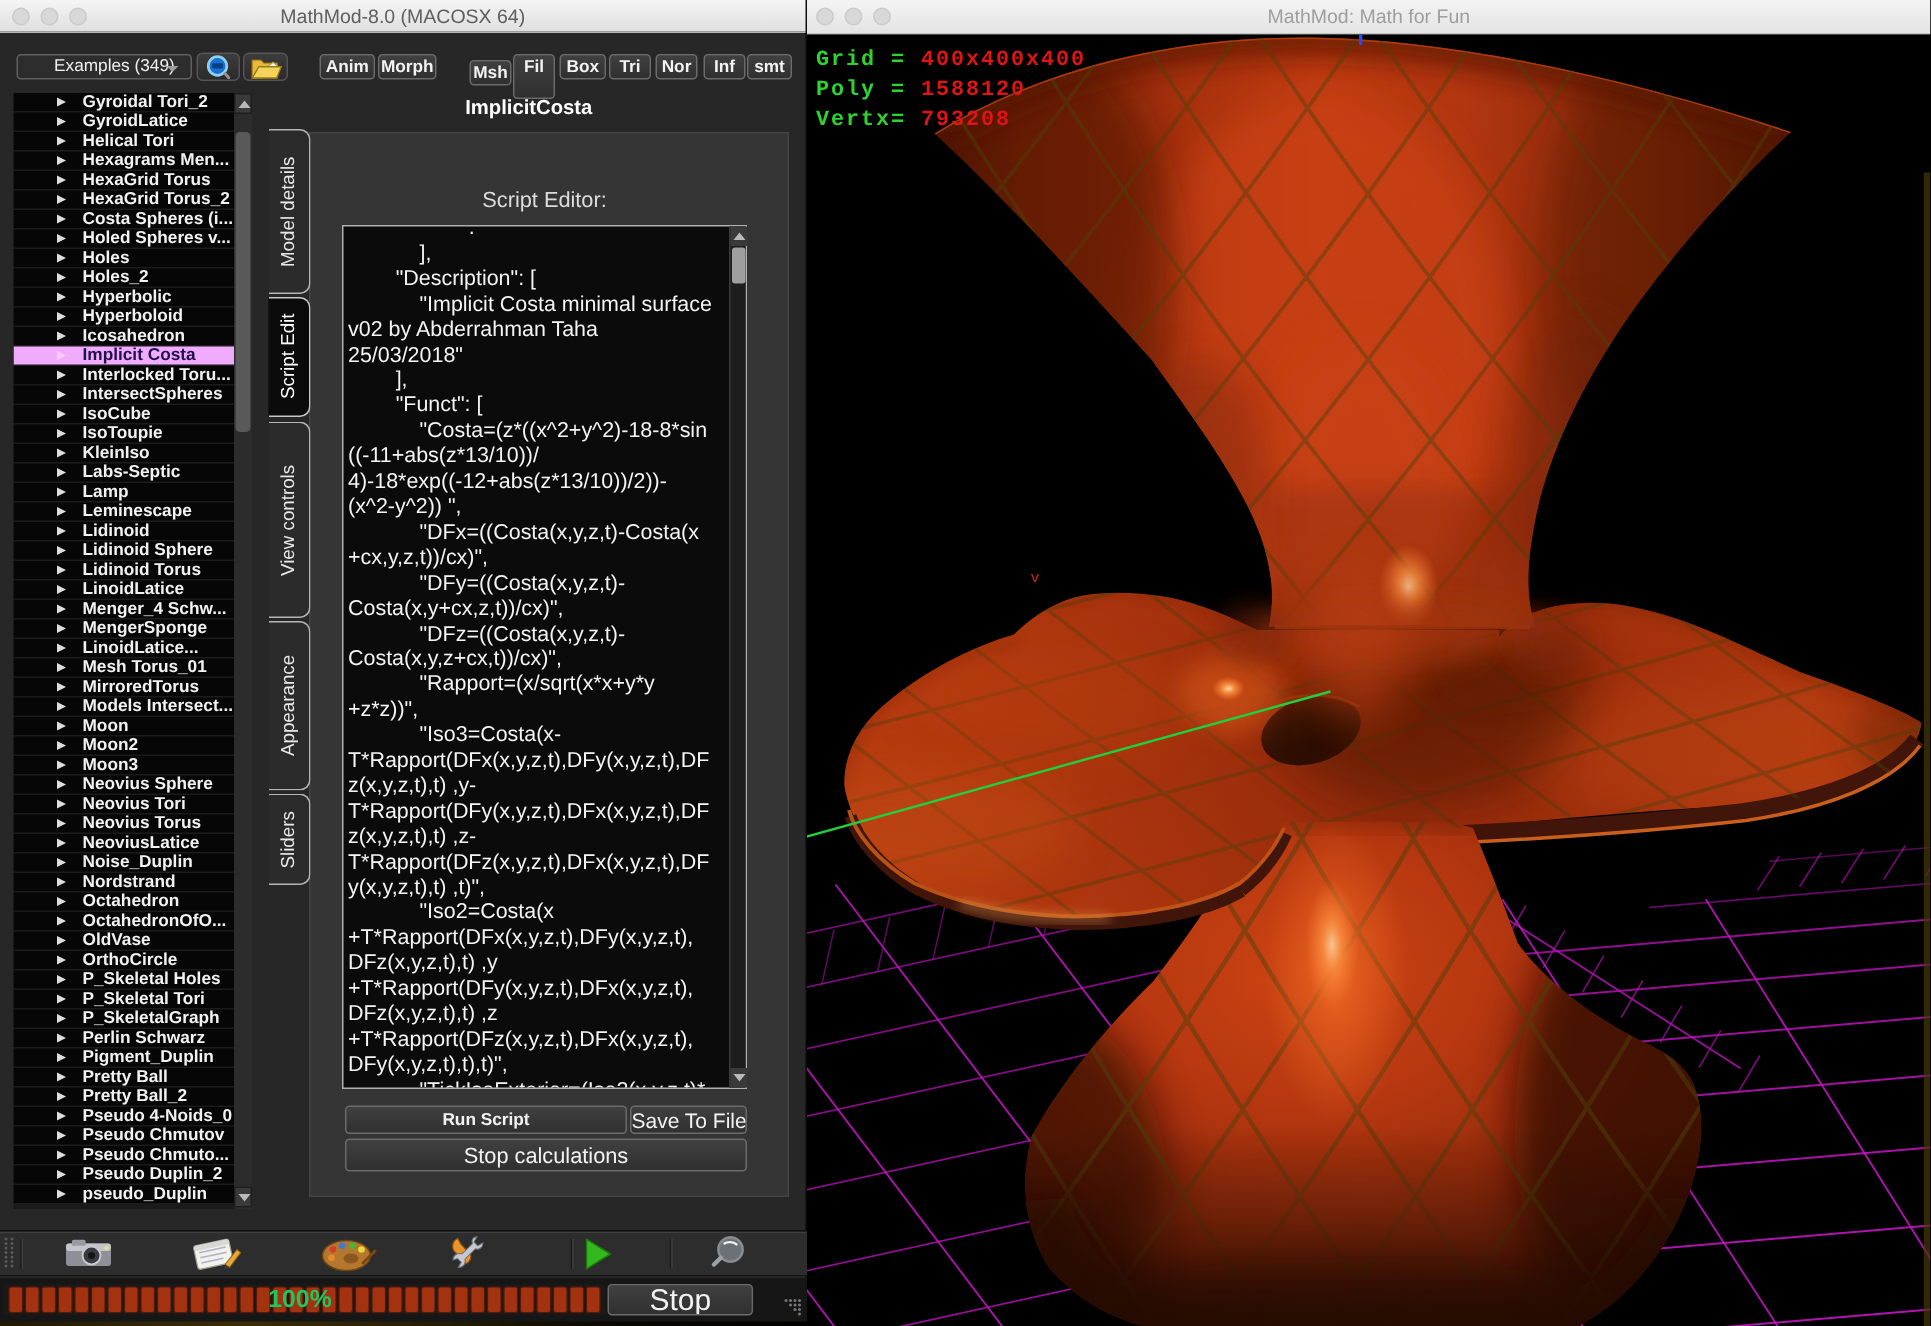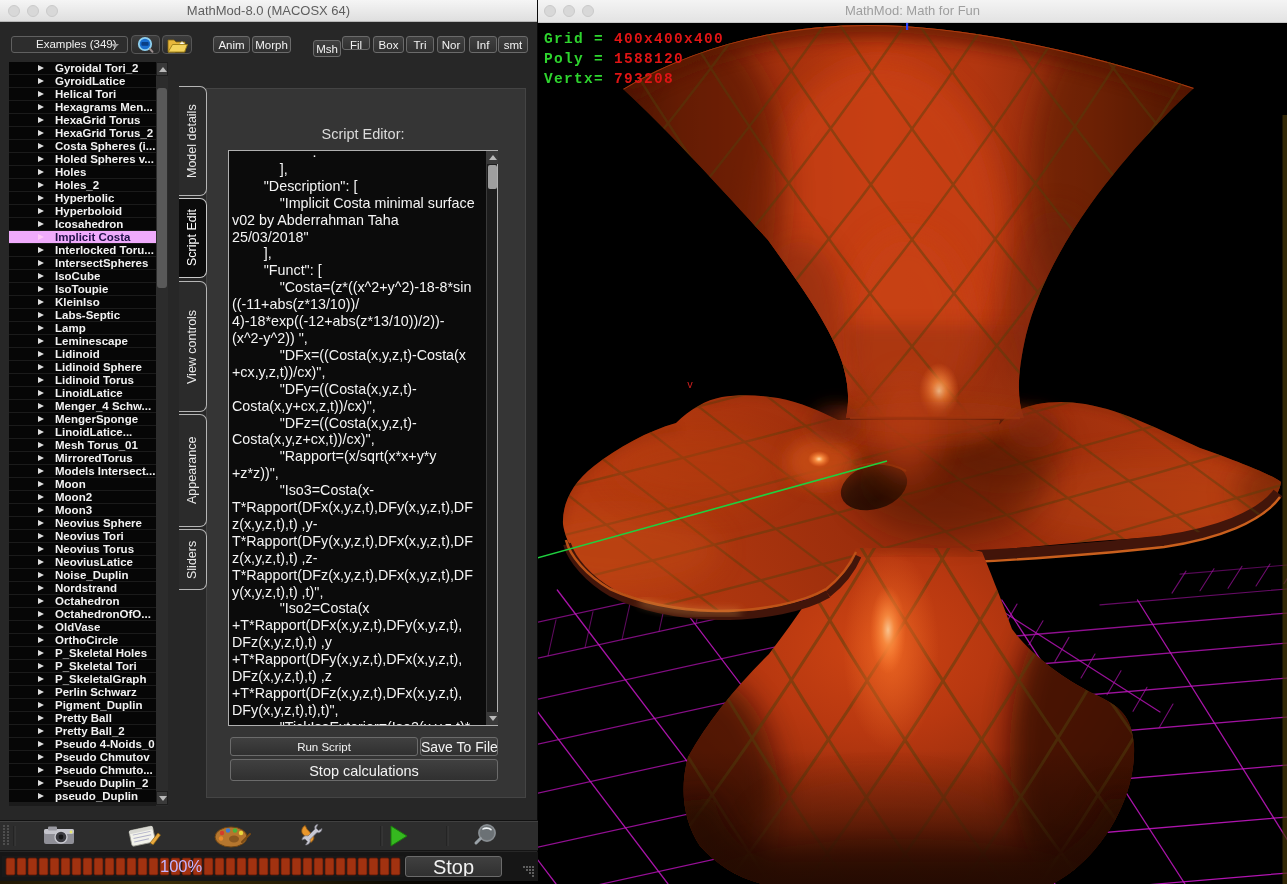--- a/index.html
+++ b/index.html
@@ -3,21 +3,21 @@
 *{margin:0;padding:0;box-sizing:border-box}
 html,body{width:1287px;height:884px;overflow:hidden;background:#000;font-family:"Liberation Sans",sans-serif}
 #stage{position:relative;width:1287px;height:884px;background:#000}
 #lw{position:absolute;left:0;top:0;width:538px;height:881px;background:#272727;border-right:1px solid #0a0a0a;z-index:3}
 .tbar{position:absolute;left:0;top:0;width:100%;height:22px;background:linear-gradient(#f5f5f5,#dfdfdf);border-bottom:1px solid #b6b6b6}
 .tl{position:absolute;top:5px;width:12px;height:12px;border-radius:50%;background:#d8d8d8;border:1px solid #cacaca}
 .ttext{position:absolute;width:100%;text-align:center;font-size:13px;line-height:22px;font-weight:400}
 .combo{position:absolute;left:11px;top:36px;width:117px;height:17px;background:#2d2d2d;border:1px solid #606060;border-radius:3px;color:#f0f0f0;font-size:11.5px;line-height:15px;padding-left:24px}
 .carrow{position:absolute;right:8px;top:6.5px;width:0;height:0;border-left:4px solid transparent;border-right:4px solid transparent;border-top:4.5px solid #9f9f9f}
 .ibtn{position:absolute;top:35px;height:19px;background:linear-gradient(#3c3c3c,#2b2b2b);border:1px solid #565656;border-radius:4px;text-align:center;padding-top:0px}
-.btn{position:absolute;background:linear-gradient(#404040,#303030);border:1px solid #6b6b6b;border-radius:3px;color:#f2f2f2;font-size:11.5px;font-weight:400;text-align:center;white-space:nowrap;overflow:hidden}
+.btn{position:absolute;background:linear-gradient(#404040,#303030);border:1px solid #6b6b6b;border-radius:3px;color:#f2f2f2;font-size:11.5px;font-weight:700;text-align:center;white-space:nowrap;overflow:hidden}
 #list{position:absolute;left:9px;top:62px;width:147px;height:744px;background:#1b1b1b;overflow:hidden}
 .lrow{position:relative;height:12px;margin-bottom:1px;background:#060606;color:#f2f2f2;font-size:11.5px;font-weight:700;line-height:12px;}
 .lrow .tri{position:absolute;left:29px;top:2.5px;width:0;height:0;border-left:6px solid #dedede;border-top:3.5px solid transparent;border-bottom:3.5px solid transparent}
 .lrow .lt{position:absolute;left:46px;top:0}
 .lrow.sel{background:#f0abfc;color:#201048}
 .lrow.sel .tri{border-left-color:#ffc8f8}
 #lsb{position:absolute;left:156px;top:62px;width:12px;height:744px;background:#2c2c2c}
 .sbtn{position:absolute;left:0;width:12px;height:14px;background:#3a3a3a;border:1px solid #1e1e1e}
 .sarw{position:absolute;left:2px;width:0;height:0;border-left:4px solid transparent;border-right:4px solid transparent}
 .sarw.up{top:4px;border-bottom:5px solid #b9b9b9}
@@ -30,21 +30,21 @@
 #selabel{position:absolute;left:228px;top:126px;width:270px;text-align:center;color:#dcdcdc;font-size:14.5px}
 #tarea{position:absolute;left:228px;top:150px;width:270px;height:576px;background:#0b0b0b;border:1px solid #b0b0b0;overflow:hidden}
 #code{position:absolute;left:3px;top:-7px;font-family:"Liberation Sans",sans-serif;font-size:14.3px;line-height:16.9px;color:#f4f4f4;white-space:pre}
 #tsb{position:absolute;left:486px;top:151px;width:11px;height:574px;background:#1d1d1d;border-left:1px solid #3a3a3a}
 .sbtn2{position:absolute;left:0;width:11px;height:13px;background:#3a3a3a}
 .sbtn2 .sarw{left:1.5px;top:3.5px}
 .sthumb2{position:absolute;left:1px;top:14px;width:9px;height:24px;background:#9f9f9f;border-radius:2px}
 #tool{position:absolute;left:0;top:820px}
 #prow{position:absolute;left:0;top:852px;width:538px;height:29px;background:#161616}
 #pbar{position:absolute;left:2px;top:4px}
-#pct{position:absolute;left:160px;top:5px;width:80px;color:#c4b5fd;font-size:16.5px;font-weight:400}
+#pct{position:absolute;left:160px;top:5px;width:80px;text-align:center;color:#22c55e;font-size:16.5px;font-weight:700}
 #stopb{left:405px;top:4px;width:97px;height:21px;line-height:21px;font-size:20px;font-weight:400}
 #grip2{position:absolute;left:521px;top:12px}
 #sliver{position:absolute;left:0;top:881px;width:538px;height:3px;background:linear-gradient(90deg,#201804,#3a2e06 30%,#241c04 55%,#0a0802 75%,#000);z-index:4}
 #rw{position:absolute;left:538px;top:0;width:749px;height:884px;background:#000}
 .tbar2{position:absolute;left:0;top:0;width:100%;height:23px;background:linear-gradient(#f4f4f4,#e3e3e3);border-bottom:1px solid #c6c6c6}
 </style></head><body>
 <div id="stage">
     <div id="rw">
       <div class="tbar2">
         <span class="tl" style="left:6px"></span>
@@ -367,21 +367,21 @@
         </svg></div>
       <div class="ibtn" style="left:162px;width:30px">
 <svg width="24" height="19" viewBox="0 0 24 19">
           <path d="M3 4 L9 4 L11 6 L20 6 L20 16 L3 16 Z" fill="#e8b73c" stroke="#8a6a10" stroke-width="0.8"></path>
           <path d="M6 15 L17 5.5 L20.5 8.5 L10 16 L3.5 16 Z" fill="#fdfdf6" stroke="#b5a060" stroke-width="0.7"></path>
           <path d="M3.2 16 L7.5 8.5 L22.5 8.5 L19.5 16 Z" fill="#f4d35c" stroke="#9a7a14" stroke-width="0.9"></path>
         </svg></div>
       <div class="btn" style="left:213px;top:36px;width:37px;height:17px;line-height:17px">Anim</div>
       <div class="btn" style="left:252px;top:36px;width:39px;height:17px;line-height:17px">Morph</div>
       <div class="btn" style="left:313px;top:40px;width:28px;height:17px;line-height:17px">Msh</div>
-      <div class="btn" style="left:342px;top:36px;width:28px;height:14px;line-height:17px">Fil</div>
+      <div class="btn" style="left:342px;top:36px;width:28px;height:30px;line-height:17px">Fil</div>
       <div class="btn" style="left:373px;top:36px;width:31px;height:17px;line-height:17px">Box</div>
       <div class="btn" style="left:406px;top:36px;width:28px;height:17px;line-height:17px">Tri</div>
       <div class="btn" style="left:437px;top:36px;width:28px;height:17px;line-height:17px">Nor</div>
       <div class="btn" style="left:469px;top:36px;width:28px;height:17px;line-height:17px">Inf</div>
       <div class="btn" style="left:498px;top:36px;width:30px;height:17px;line-height:17px">smt</div>
       <div id="list">
         <div class="lrow">
           <span class="tri"></span>
           <span class="lt">Gyroidal Tori_2</span>
         </div>
@@ -612,20 +612,21 @@
       </div>
       <div id="lsb">
         <div class="sbtn" style="top:0">
           <span class="sarw up"></span>
         </div>
         <div class="sthumb"></div>
         <div class="sbtn" style="top:729px">
           <span class="sarw dn"></span>
         </div>
       </div>
+      <div id="ict">ImplicitCosta</div>
       <div id="pane"></div>
       <div class="tab" style="top:86px;height:110px">Model details</div>
       <div class="tab sel" style="top:198px;height:80px">Script Edit</div>
       <div class="tab" style="top:281px;height:131px">View controls</div>
       <div class="tab" style="top:414px;height:113px">Appearance</div>
       <div class="tab" style="top:529px;height:61px">Sliders</div>
       <div id="selabel">Script Editor:</div>
       <div id="tarea">
         <pre id="code">                   "."
             ],

